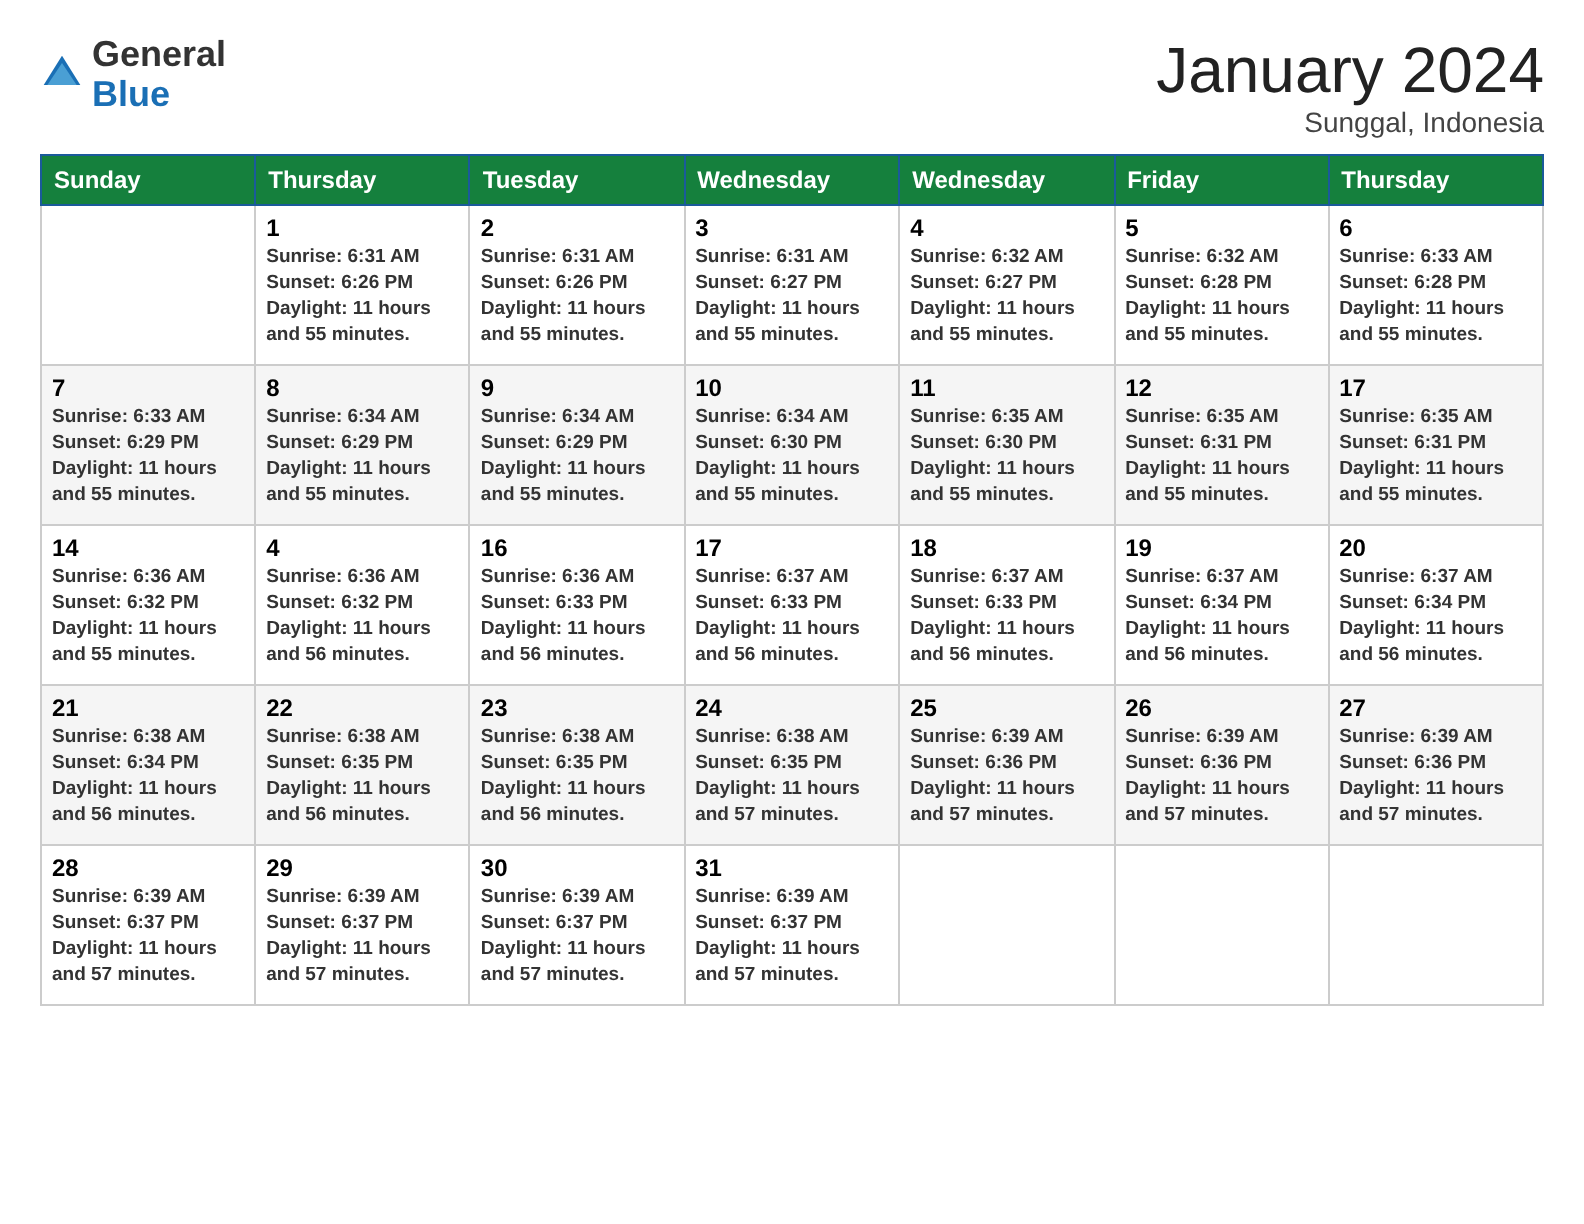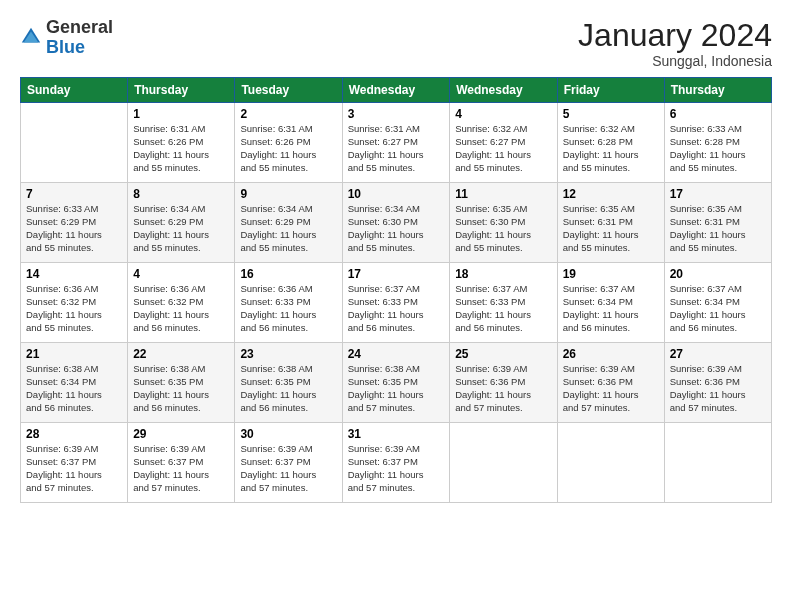--- a/index.html
+++ b/index.html
@@ -74,20 +74,21 @@
     tbody tr td .day-num {
       font-weight: bold;
       font-size: 12px;
       display: block;
       margin-bottom: 2px;
     }
     tbody tr td .day-info {
       font-size: 9.5px;
       color: #333;
       line-height: 1.35;
+      font-weight: bold;
     }
     tbody tr:nth-child(odd) td {
       background: #fff;
     }
     tbody tr:nth-child(even) td {
       background: #f5f5f5;
     }
     .empty { background: #fff !important; }
   </style>
 </head>

